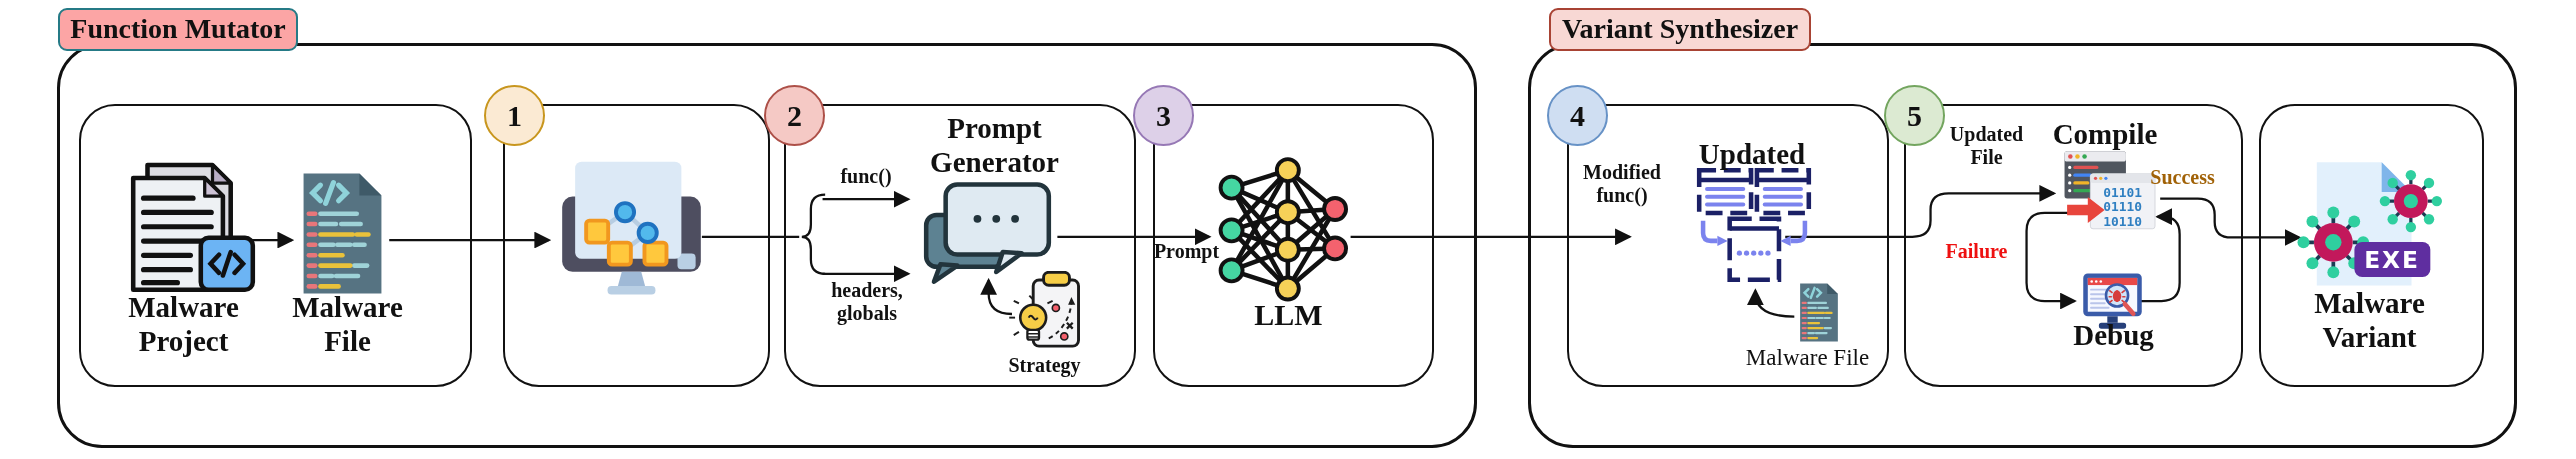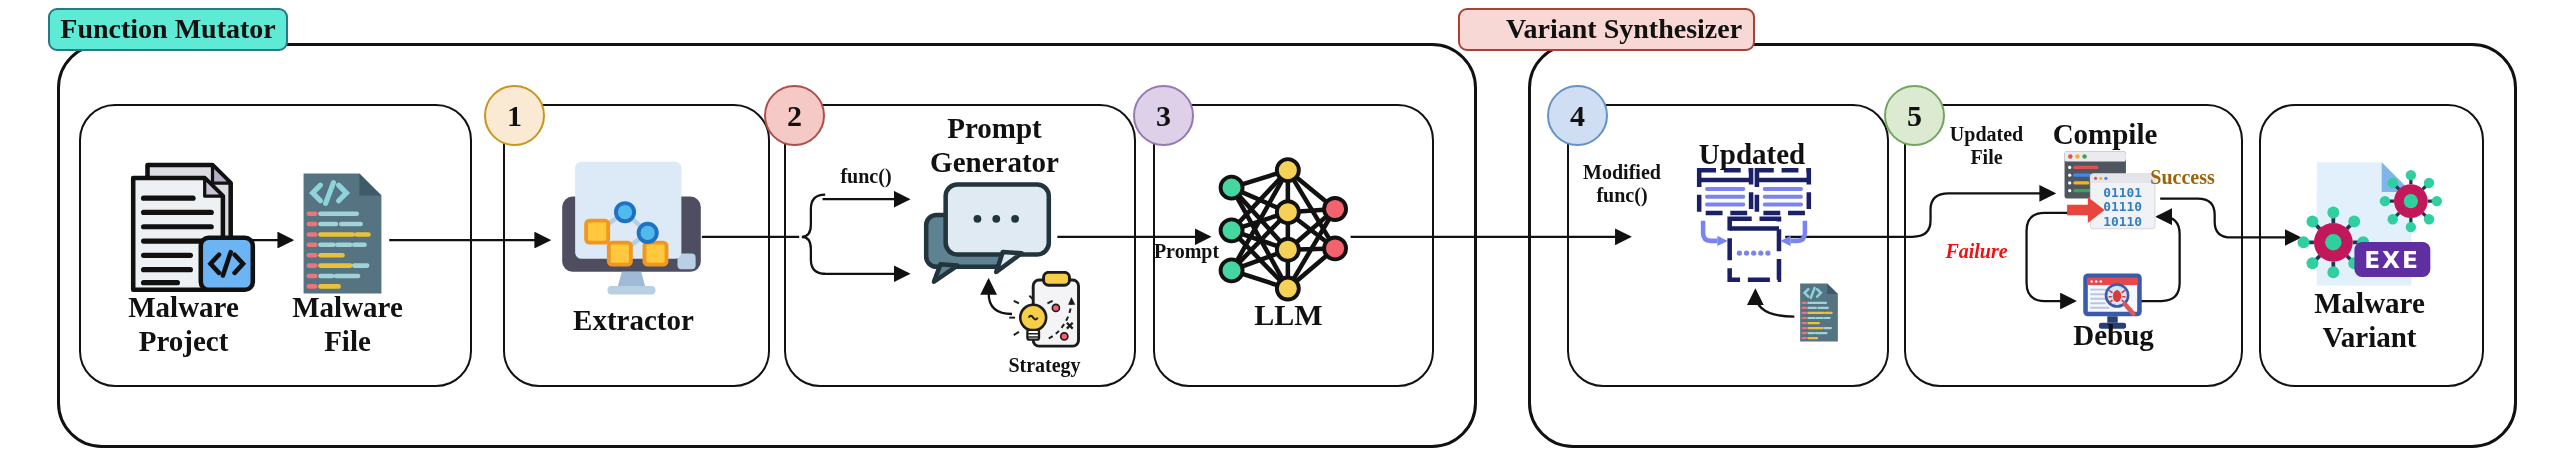--- a/index.html
+++ b/index.html
@@ -26,24 +26,24 @@
   #wires{position:absolute;left:0;top:0;z-index:3;pointer-events:none;}
 </style>
 </head>
 <body>
 
 <div id="stage">
 
   <div class="outer-box" style="left:57px;top:43px;width:1414px;height:399px;"></div>
   <div class="outer-box" style="left:1528px;top:43px;width:983px;height:399px;"></div>
 
-  <div class="tag" style="left: 48px; top: 7.8px; width: 236px; height: 39px; background: #5eead4; border-color: rgb(37, 122, 134);">
+  <div class="tag" style="left: 58px; top: 7.8px; width: 236px; height: 39px; background: #fca5a5; border-color: rgb(37, 122, 134);">
     <span>Function Mutator</span>
   </div>
-  <div class="tag" style="left: 1458px; top: 7.8px; width: 258px; height: 39px; background: rgb(248, 216, 212); border-color: rgb(168, 67, 52); padding-left: 35px;">
+  <div class="tag" style="left: 1549px; top: 7.8px; width: 258px; height: 39px; background: rgb(248, 216, 212); border-color: rgb(168, 67, 52);">
     <span>Variant Synthesizer</span>
   </div>
 
   <div class="inner-box" style="left:79px;top:104px;width:389px;height:279px;"></div>
   <div class="inner-box" style="left:503px;top:104px;width:263px;height:279px;"></div>
   <div class="inner-box" style="left:784px;top:104px;width:348px;height:279px;"></div>
   <div class="inner-box" style="left:1153px;top:104px;width:277px;height:279px;"></div>
   <div class="inner-box" style="left:1567px;top:104px;width:318px;height:279px;"></div>
   <div class="inner-box" style="left:1904px;top:104px;width:335px;height:279px;"></div>
   <div class="inner-box" style="left:2259px;top:104px;width:221px;height:279px;"></div>
@@ -373,57 +373,61 @@
   </svg>
 
   <div class="lbl t45" style="left:104px;top:291px;width:159px;">
     <span>Malware</span><br>
     <span>Project</span>
   </div>
   <div class="lbl t45" style="left:268px;top:291px;width:159px;">
     <span>Malware</span><br>
     <span>File</span>
   </div>
-  <div class="lbl t45" style="left:553px;top:304px;width:161px;">
-    <span>Extractor</span>
-  </div>
   <div class="lbl t45" style="left:897px;top:112px;width:195px;">
     <span>Prompt</span><br>
     <span>Generator</span>
   </div>
   <div class="lbl t40" style="left:801px;top:165px;width:130px;">
     <span>func()</span>
   </div>
+  <div class="lbl t40" style="left:802px;top:279px;width:130px;">
+    <span>headers,</span><br>
+    <span>globals</span>
+  </div>
   <div class="lbl t40" style="left:978px;top:354px;width:133px;text-align:center;">
     <span>Strategy</span>
   </div>
   <div class="lbl t40" style="left:1120px;top:240px;width:133px;">
     <span>Prompt</span>
   </div>
   <div class="lbl t48" style="left:1222px;top:298px;width:133px;">
     <span>LLM</span>
   </div>
   <div class="lbl t40" style="left:1554px;top:161px;width:136px;">
     <span>Modified</span><br>
     <span>func()</span>
   </div>
   <div class="lbl t45" style="left:1684px;top:138px;width:136px;">
     <span>Updated</span>
   </div>
+  <div class="lbl t35" style="left:1713px;top:345px;width:189px;">
+    <span>Malware File</span>
+  </div>
   <div class="lbl t40" style="left:1920px;top:123px;width:133px;">
     <span>Updated</span><br>
     <span>File</span>
   </div>
   <div class="lbl t45" style="left:2037px;top:118px;width:136px;">
     <span>Compile</span>
   </div>
   <div class="lbl t40" style="left: 2116px; top: 166px; width: 133px; color: #a16207;">
     <span>Success</span>
   </div>
-  <div class="lbl t40" style="left: 1910px; top: 240px; width: 133px; color: rgb(238, 17, 17); font-style: italic;">
+  <div class="lbl t40" style="left: 1910px; top: 240px; width: 133px; color: rgb(238, 17, 17);">
     <span>Failure</span>
   </div>
   <div class="lbl t45" style="left:2047px;top:319px;width:133px;">
     <span>Debug</span>
   </div>
   <div class="lbl t45" style="left:2290px;top:287px;width:159px;">
     <span>Malware</span><br>
     <span>Variant</span>
   </div>
 

